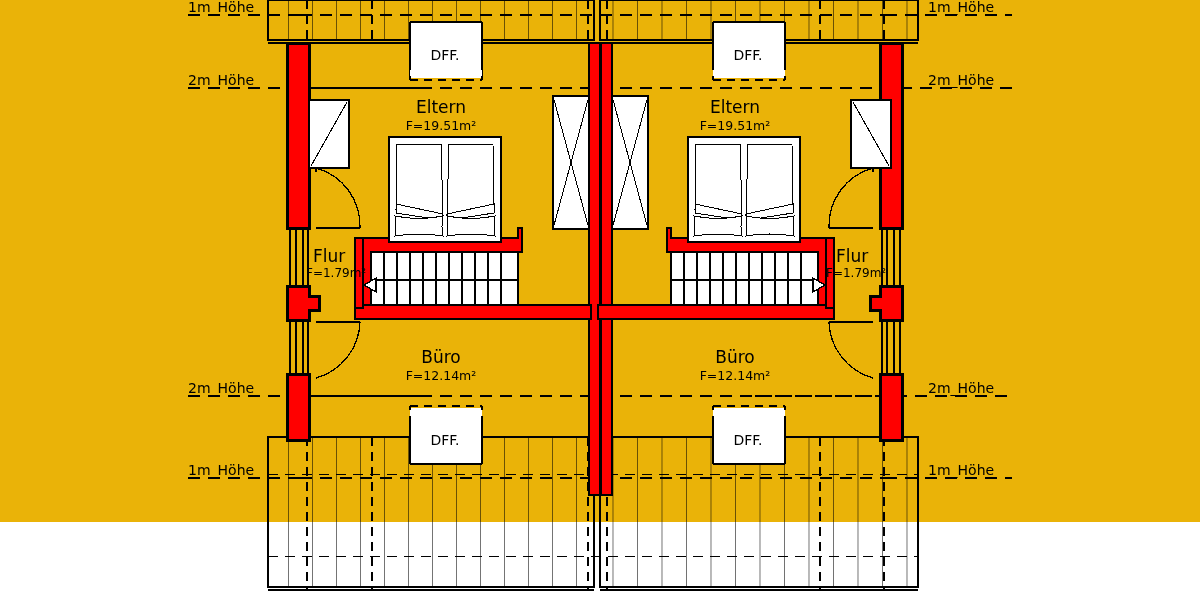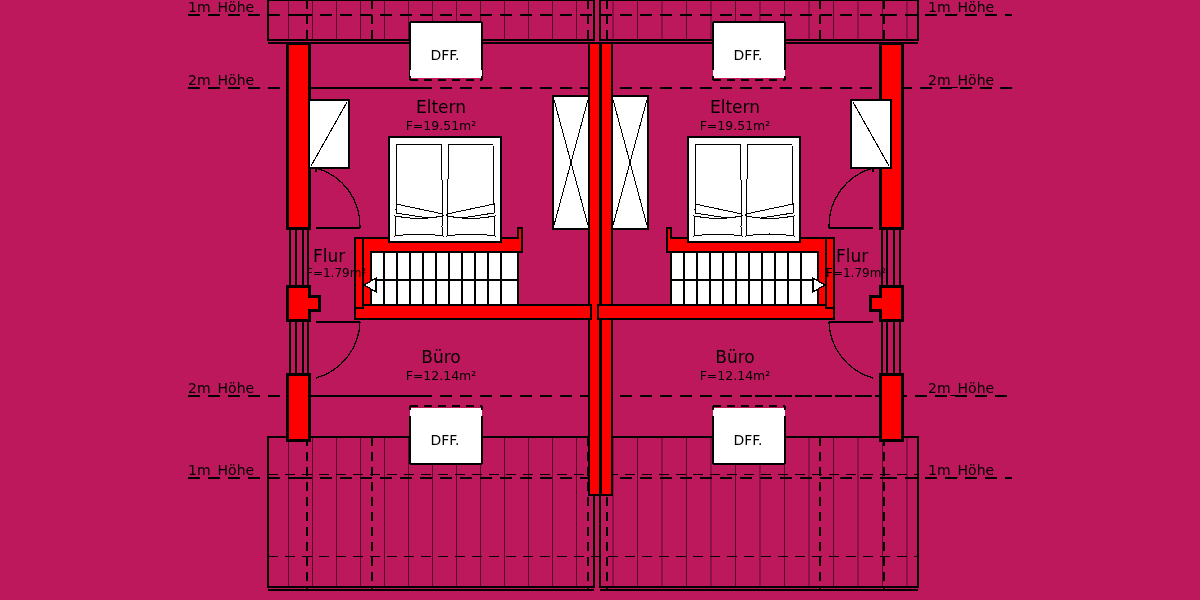--- a/index.html
+++ b/index.html
@@ -1,18 +1,18 @@
 <!DOCTYPE html>
 <html><head>
 <meta charset="utf-8">
 <style>
   html,body{margin:0;padding:0;background:#ffffff;}
   body{width:1200px;height:600px;overflow:hidden;
        font-family:"DejaVu Sans","Liberation Sans",sans-serif;}
-  #plan{position:relative;width:1200px;height:600px;background:#be185d;}
+  #plan{position:relative;width:1200px;height:522px;background:#eab308;}
   svg{display:block;}
   .lbl{font-family:"DejaVu Sans","Liberation Sans",sans-serif;fill:#000;}
 </style>
 </head>
 <body>
 
 <div id="plan">
 <svg width="1200" height="600" viewBox="0 0 1200 600">
 
   <defs>

